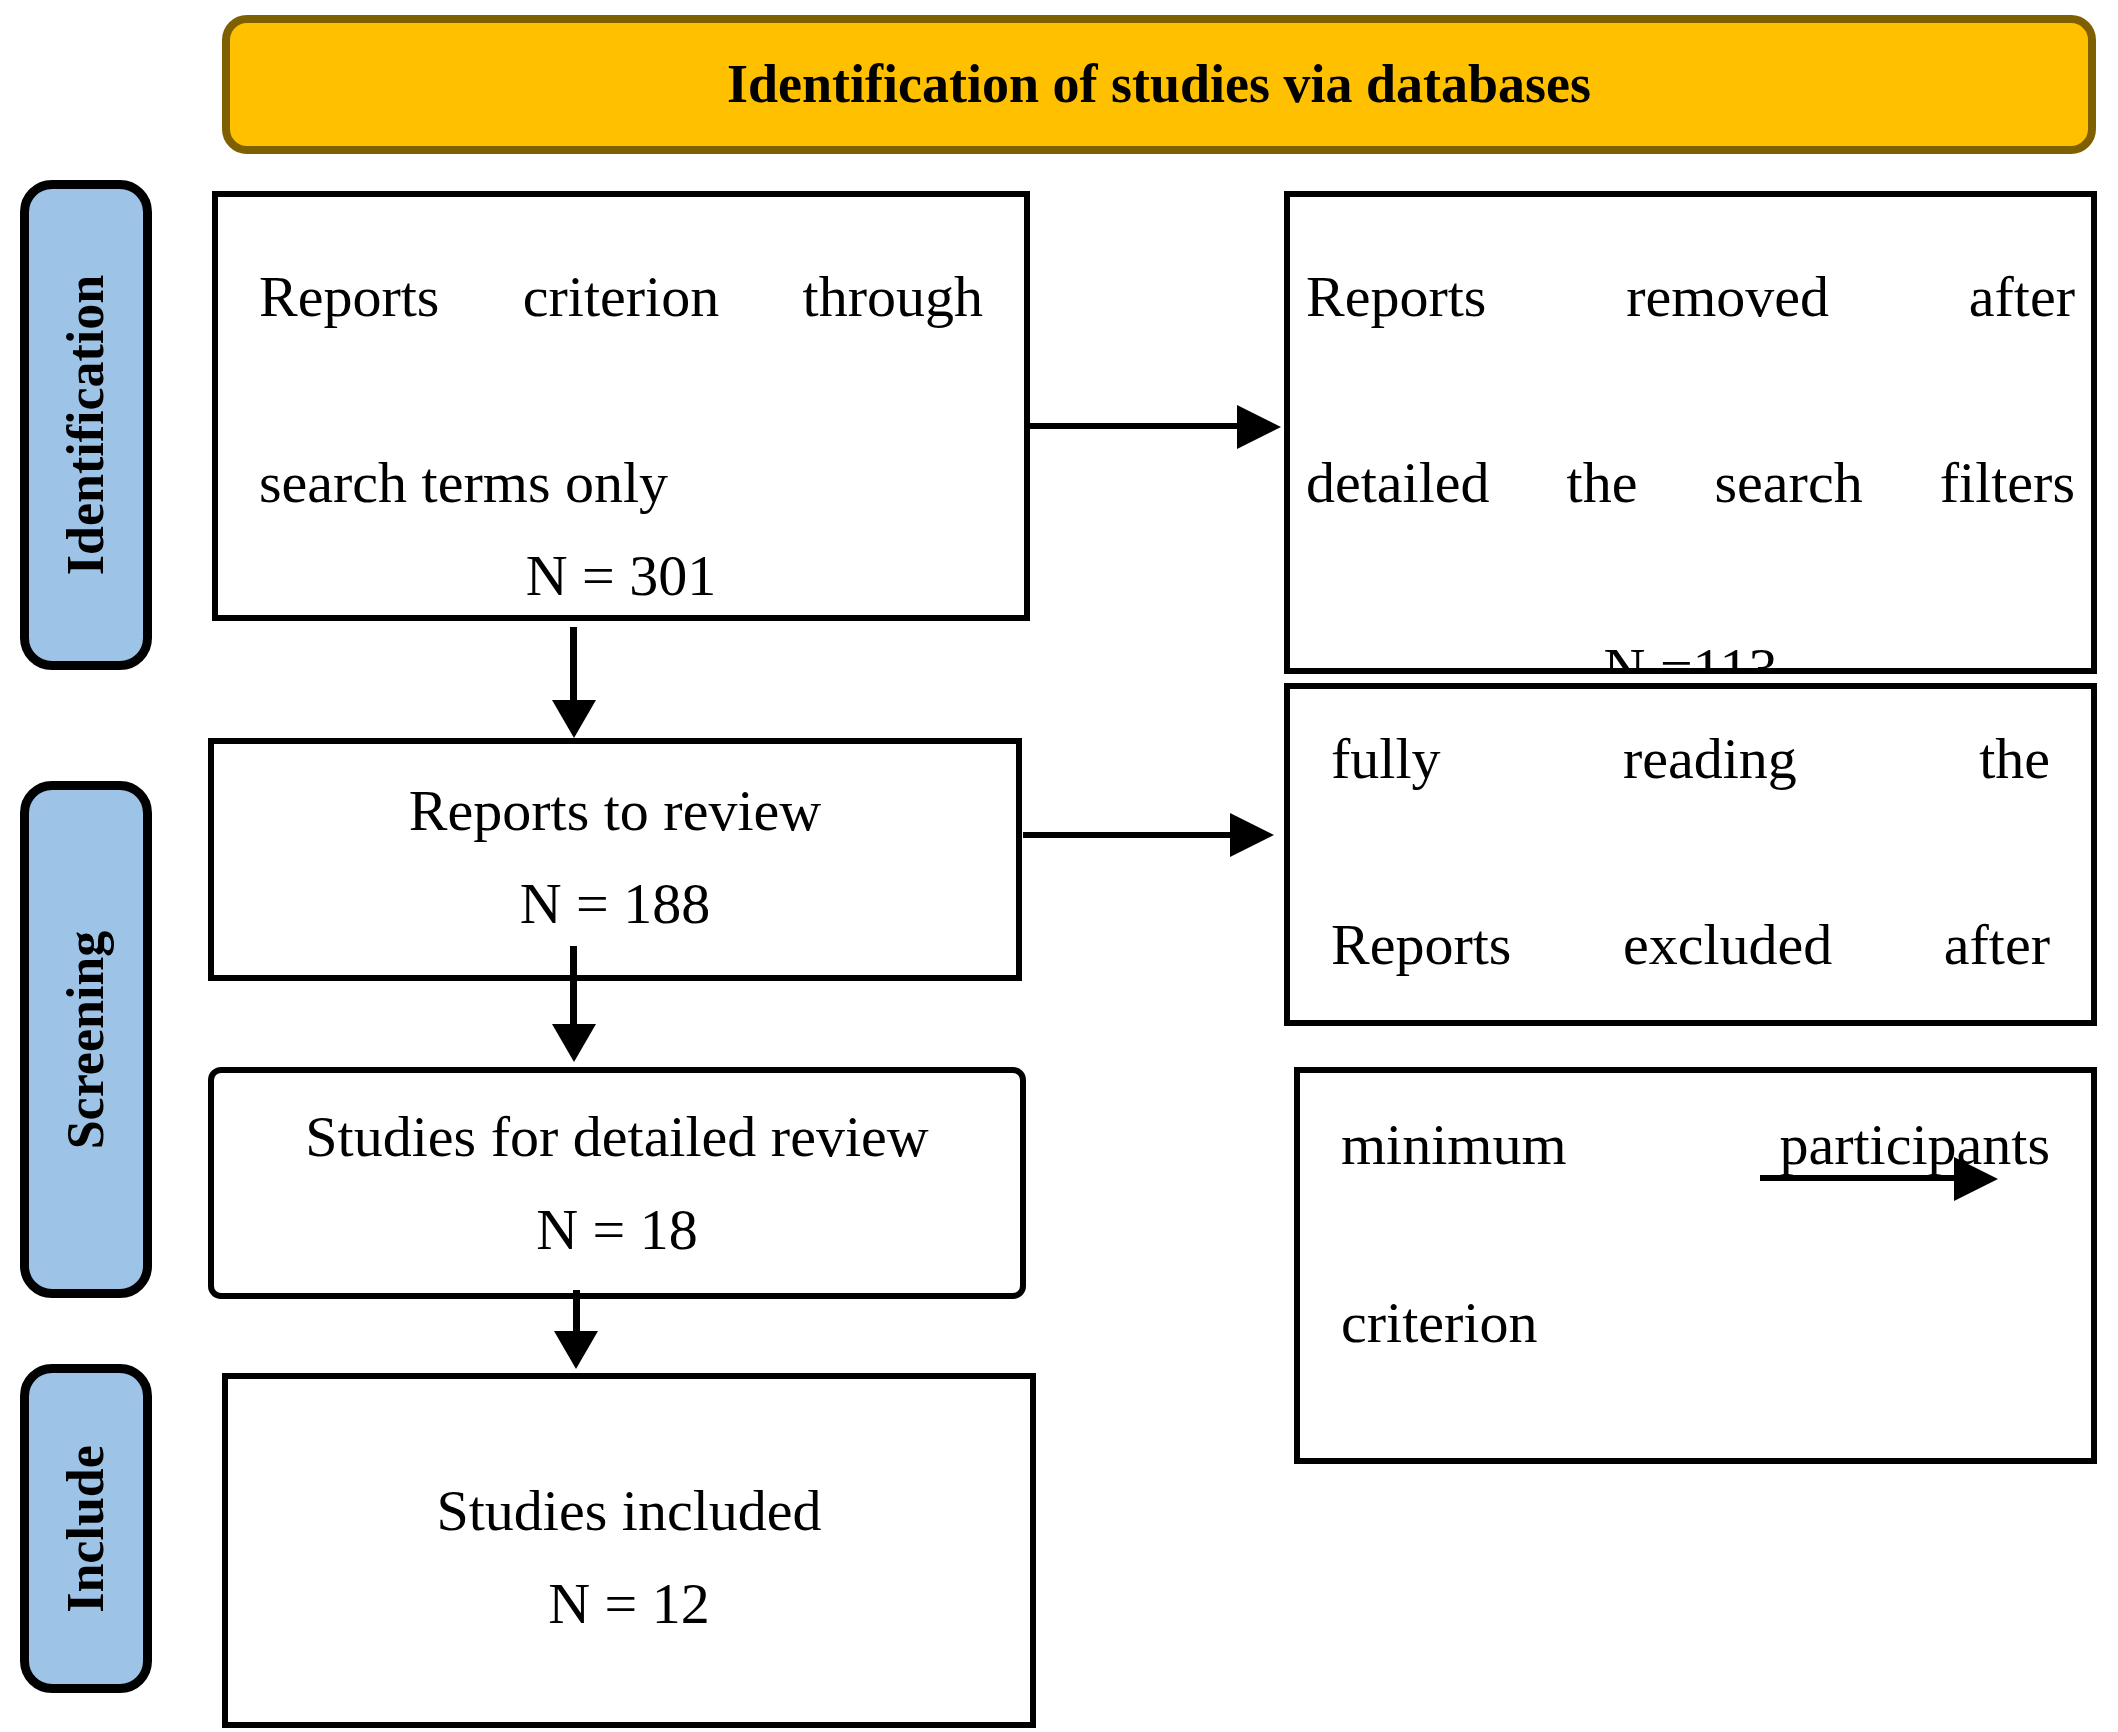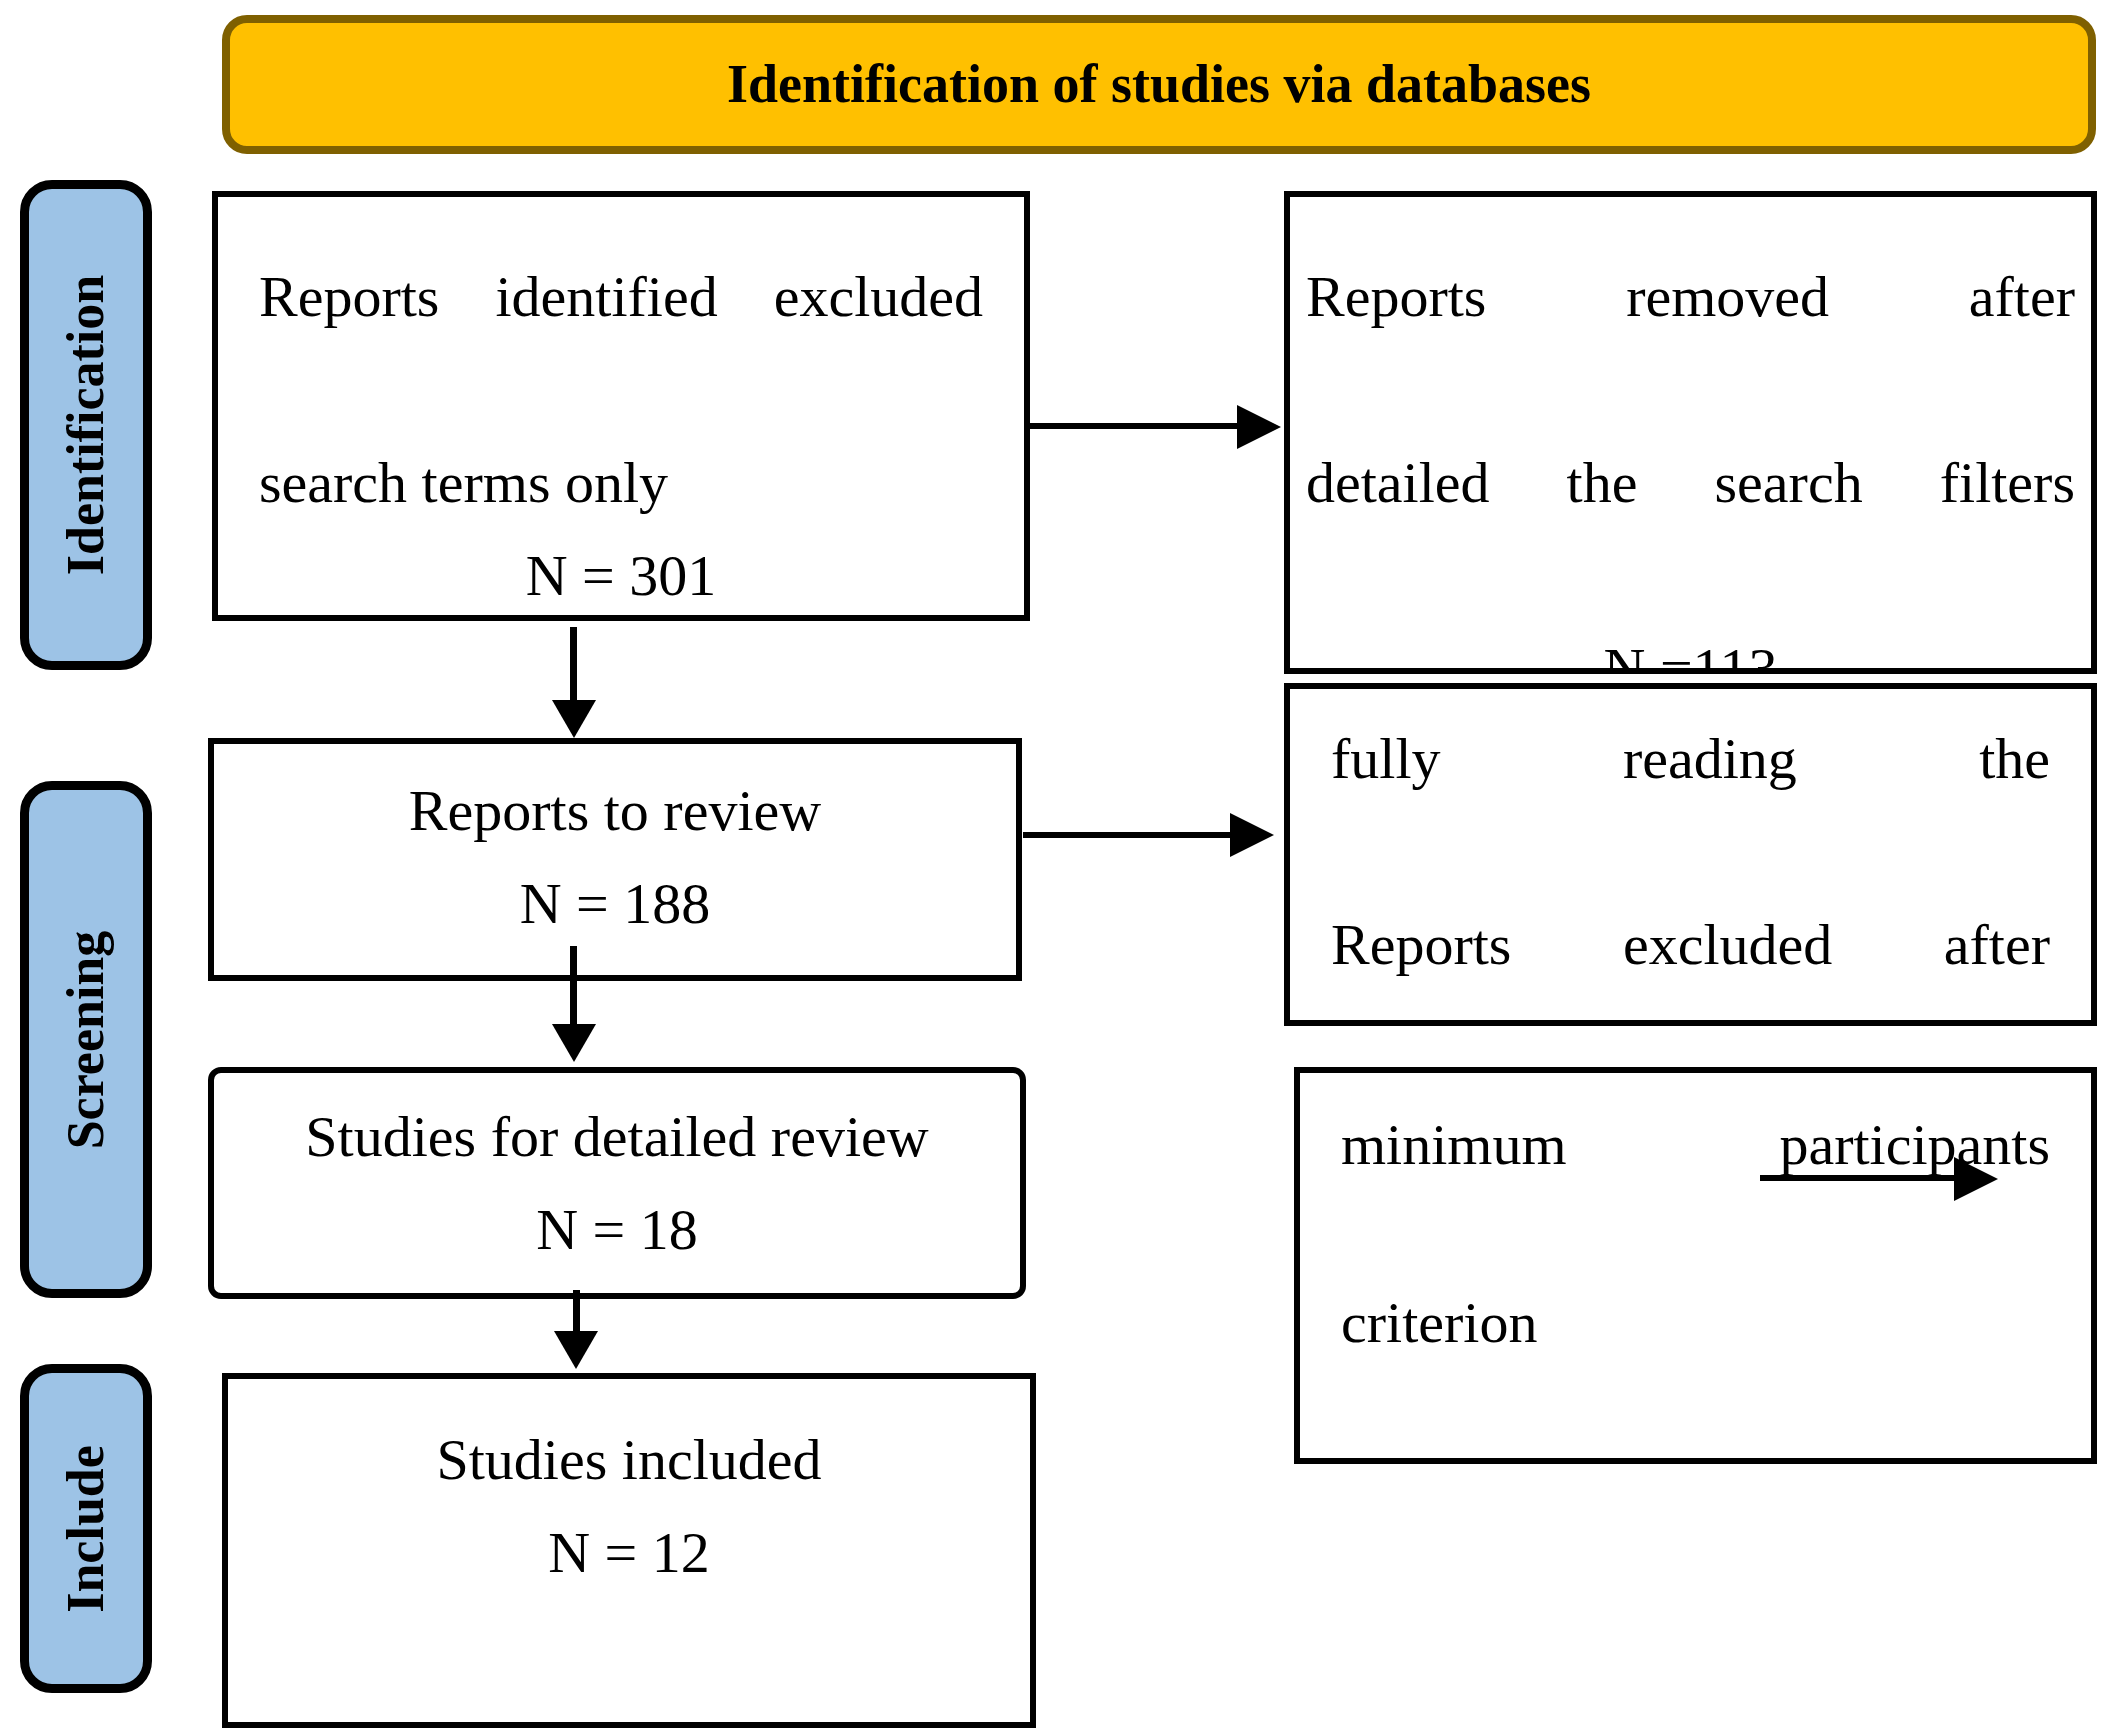--- a/index.html
+++ b/index.html
@@ -28,21 +28,21 @@
   .wbox .jline::after{content:"";display:inline-block;width:100%;}
   .wbox .lline{text-align:left;}
   .wbox .cline{text-align:center;}
 
   #box-identified{left:212px;top:191px;width:818px;height:430px;padding:53px 41px 0;}
   #box-removed{left:1284px;top:191px;width:813px;height:483px;padding:53px 16px 0;}
   #box-review{left:208px;top:738px;width:814px;height:243px;padding:20px 41px 0;}
   #box-excluded{left:1284px;top:683px;width:813px;height:343px;padding:22.5px 41px 0;}
   #box-detailed{left:208px;top:1067px;width:818px;height:232px;padding:16.5px 41px 0;border-radius:13px;}
   #box-notmeeting{left:1294px;top:1067px;width:803px;height:397px;padding:26.5px 41px 0;line-height:89px;}
-  #box-included{left:222px;top:1373px;width:814px;height:355px;padding:34px 41px 0;}
+  #box-included{left:222px;top:1373px;width:814px;height:355px;padding:85px 41px 0;}
 
   
   .hline{position:absolute;height:6px;background:#000;}
   .vline{position:absolute;width:6.6px;background:#000;}
   .head-right{position:absolute;width:0;height:0;
               border-top:22px solid transparent;border-bottom:22px solid transparent;
               border-left:44px solid #000;}
   .head-down{position:absolute;width:0;height:0;
              border-left:22px solid transparent;border-right:22px solid transparent;
              border-top:38px solid #000;}
@@ -67,21 +67,21 @@
     <span>Identification</span>
   </div>
   <div class="stage" id="stage-screening">
     <span>Screening</span>
   </div>
   <div class="stage" id="stage-include">
     <span>Include</span>
   </div>
 
   <div class="wbox" id="box-identified">
-    <div class="jline">Reports identified excluded</div>
+    <div class="jline">Reports criterion through</div>
     <div class="lline">search terms only</div>
     <div class="cline">N = 301</div>
   </div>
 
   <div class="wbox" id="box-removed">
     <div class="jline">Reports removed after</div>
     <div class="jline">detailed the search filters</div>
     <div class="cline">N =113</div>
   </div>
 

